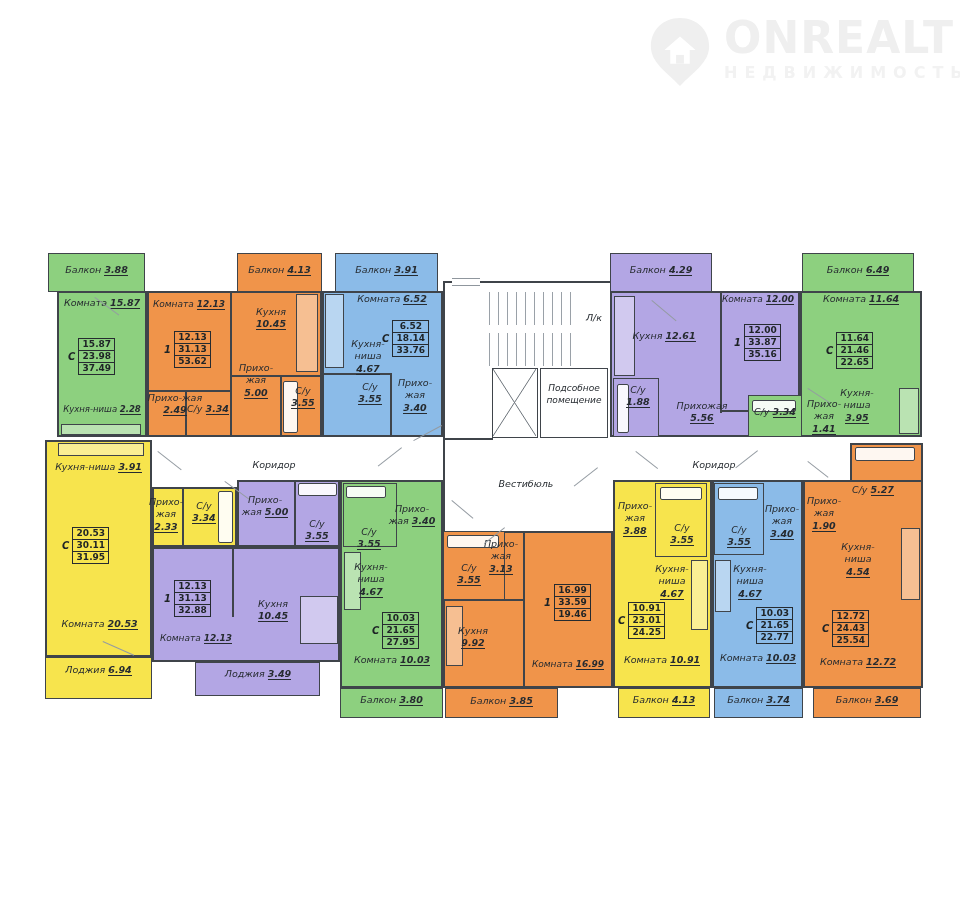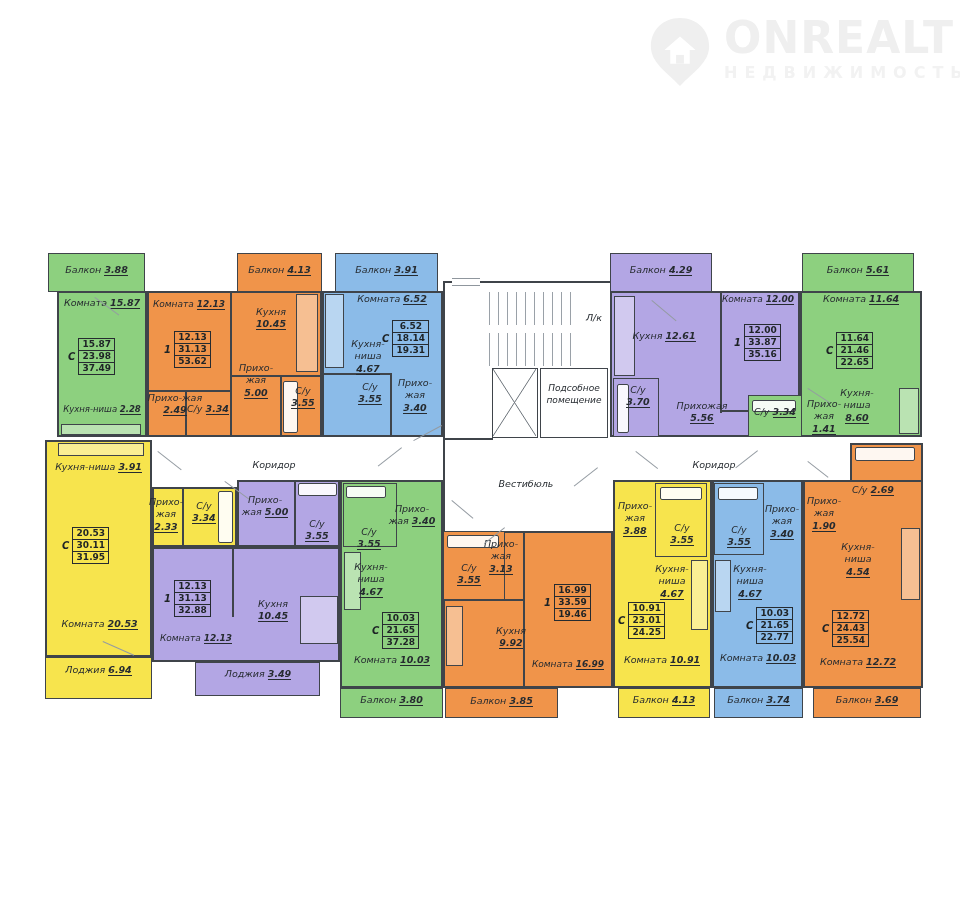--- a/index.html
+++ b/index.html
@@ -96,21 +96,21 @@
   <div class="lbl" style="left:335px;top:264px;width:103px"><span>Балкон</span> <span class="num">3.91</span></div>
   <div class="lbl" style="left:348px;top:293px;width:88px"><span>Комната</span> <span class="num">6.52</span></div>
   <div class="lbl" style="left:347px;top:338px;width:42px"><span>Кухня-ниша</span> <span class="num">4.67</span></div>
   <div class="lbl" style="left:351px;top:381px;width:38px"><span>С/у</span> <span class="num">3.55</span></div>
   <div class="lbl" style="left:392px;top:377px;width:46px"><span>Прихо-жая</span> <span class="num">3.40</span></div>
   <div class="stats" style="left:382px;top:320px">
     <span class="pfx">С</span>
     <span class="col">
         <span class="r">6.52</span>
         <span class="r">18.14</span>
-        <span class="r">19.31</span>
+        <span class="r">33.76</span>
       </span>
   </div>
 
   <div class="wall" style="left:443px;top:281px;width:167px;height:2px"></div>
   <div class="wall" style="left:443px;top:281px;width:2px;height:252px"></div>
   <div class="win" style="left:452px;top:278px;width:28px;height:8px"></div>
   <div class="treads" style="left:489px;top:292px;width:88px;height:33px"></div>
   <div class="treads" style="left:489px;top:333px;width:88px;height:33px"></div>
   <div class="lbl" style="left:578px;top:312px;width:32px">Л/к</div>
   <div class="rm cw b1" style="left:492px;top:368px;width:46px;height:70px">
@@ -129,39 +129,39 @@
   <div class="rm cp b1" style="left:610px;top:253px;width:102px;height:39px"></div>
   <div class="rm cp" style="left:610px;top:291px;width:190px;height:146px"></div>
   <div class="wall" style="left:720px;top:291px;width:2px;height:122px"></div>
   <div class="wall" style="left:722px;top:410px;width:78px;height:2px"></div>
   <div class="rm cp b1" style="left:613px;top:378px;width:46px;height:59px"></div>
   <div class="kit" style="left:614px;top:296px;width:21px;height:80px"></div>
   <div class="fx" style="left:617px;top:384px;width:12px;height:49px"></div>
   <div class="lbl" style="left:610px;top:264px;width:102px"><span>Балкон</span> <span class="num">4.29</span></div>
   <div class="lbl" style="left:628px;top:330px;width:72px"><span>Кухня</span> <span class="num">12.61</span></div>
   <div class="lbl" style="left:716px;top:294px;width:84px;font-size:9px"><span>Комната</span> <span class="num">12.00</span></div>
-  <div class="lbl" style="left:620px;top:384px;width:36px"><span>С/у</span> <span class="num">3.70</span></div>
+  <div class="lbl" style="left:620px;top:384px;width:36px"><span>С/у</span> <span class="num">1.88</span></div>
   <div class="lbl" style="left:668px;top:400px;width:68px"><span>Прихожая</span> <span class="num">5.56</span></div>
   <div class="stats" style="left:734px;top:324px">
     <span class="pfx">1</span>
     <span class="col">
         <span class="r">12.00</span>
         <span class="r">33.87</span>
         <span class="r">35.16</span>
       </span>
   </div>
 
   <div class="rm cg b1" style="left:802px;top:253px;width:112px;height:39px"></div>
   <div class="rm cg" style="left:800px;top:291px;width:122px;height:146px"></div>
   <div class="rm cg b1" style="left:748px;top:395px;width:54px;height:42px"></div>
   <div class="kit" style="left:899px;top:388px;width:20px;height:46px"></div>
   <div class="fx" style="left:752px;top:400px;width:44px;height:12px"></div>
-  <div class="lbl" style="left:802px;top:264px;width:112px"><span>Балкон</span> <span class="num">5.61</span></div>
+  <div class="lbl" style="left:802px;top:264px;width:112px"><span>Балкон</span> <span class="num">6.49</span></div>
   <div class="lbl" style="left:811px;top:293px;width:100px"><span>Комната</span> <span class="num">11.64</span></div>
-  <div class="lbl" style="left:833px;top:387px;width:48px"><span>Кухня-ниша</span> <span class="num">8.60</span></div>
+  <div class="lbl" style="left:833px;top:387px;width:48px"><span>Кухня-ниша</span> <span class="num">3.95</span></div>
   <div class="lbl" style="left:802px;top:398px;width:44px"><span>Прихо-жая</span> <span class="num">1.41</span></div>
   <div class="lbl" style="left:754px;top:406px;width:42px"><span>С/у</span> <span class="num">3.34</span></div>
   <div class="stats" style="left:826px;top:332px">
     <span class="pfx">С</span>
     <span class="col">
         <span class="r">11.64</span>
         <span class="r">21.46</span>
         <span class="r">22.65</span>
       </span>
   </div>
@@ -215,34 +215,34 @@
   <div class="lbl" style="left:388px;top:503px;width:48px"><span>Прихо-жая</span> <span class="num">3.40</span></div>
   <div class="lbl" style="left:350px;top:526px;width:38px"><span>С/у</span> <span class="num">3.55</span></div>
   <div class="lbl" style="left:349px;top:561px;width:44px"><span>Кухня-ниша</span> <span class="num">4.67</span></div>
   <div class="lbl" style="left:346px;top:654px;width:92px"><span>Комната</span> <span class="num">10.03</span></div>
   <div class="lbl" style="left:340px;top:694px;width:103px"><span>Балкон</span> <span class="num">3.80</span></div>
   <div class="stats" style="left:372px;top:612px">
     <span class="pfx">С</span>
     <span class="col">
         <span class="r">10.03</span>
         <span class="r">21.65</span>
-        <span class="r">37.28</span>
+        <span class="r">27.95</span>
       </span>
   </div>
 
   <div class="rm co" style="left:443px;top:531px;width:170px;height:157px"></div>
   <div class="rm co b1" style="left:443px;top:531px;width:62px;height:70px"></div>
   <div class="wall" style="left:523px;top:531px;width:2px;height:157px"></div>
   <div class="wall" style="left:443px;top:599px;width:80px;height:2px"></div>
   <div class="rm co b1" style="left:445px;top:688px;width:113px;height:30px"></div>
   <div class="fx" style="left:447px;top:535px;width:52px;height:13px"></div>
   <div class="kit" style="left:446px;top:606px;width:17px;height:60px"></div>
   <div class="lbl" style="left:478px;top:538px;width:46px"><span>Прихо-жая</span> <span class="num">3.13</span></div>
   <div class="lbl" style="left:450px;top:562px;width:38px"><span>С/у</span> <span class="num">3.55</span></div>
-  <div class="lbl" style="left:488px;top:625px;width:46px"><span>Кухня</span> <span class="num">9.92</span></div>
+  <div class="lbl" style="left:450px;top:625px;width:46px"><span>Кухня</span> <span class="num">9.92</span></div>
   <div class="lbl" style="left:524px;top:659px;width:88px;font-size:9px"><span>Комната</span> <span class="num">16.99</span></div>
   <div class="lbl" style="left:445px;top:695px;width:113px"><span>Балкон</span> <span class="num">3.85</span></div>
   <div class="stats" style="left:544px;top:584px">
     <span class="pfx">1</span>
     <span class="col">
         <span class="r">16.99</span>
         <span class="r">33.59</span>
         <span class="r">19.46</span>
       </span>
   </div>
@@ -284,21 +284,21 @@
         <span class="r">22.77</span>
       </span>
   </div>
 
   <div class="rm co" style="left:850px;top:443px;width:73px;height:75px"></div>
   <div class="rm co" style="left:803px;top:480px;width:120px;height:208px"></div>
   <div class="rm co b1" style="left:813px;top:688px;width:108px;height:30px"></div>
   <div class="fx" style="left:855px;top:447px;width:60px;height:14px"></div>
   <div class="kit" style="left:901px;top:528px;width:19px;height:72px"></div>
   <div class="lbl" style="left:802px;top:495px;width:44px"><span>Прихо-жая</span> <span class="num">1.90</span></div>
-  <div class="lbl" style="left:852px;top:484px;width:42px"><span>С/у</span> <span class="num">2.69</span></div>
+  <div class="lbl" style="left:852px;top:484px;width:42px"><span>С/у</span> <span class="num">5.27</span></div>
   <div class="lbl" style="left:834px;top:541px;width:48px"><span>Кухня-ниша</span> <span class="num">4.54</span></div>
   <div class="lbl" style="left:808px;top:656px;width:100px"><span>Комната</span> <span class="num">12.72</span></div>
   <div class="lbl" style="left:813px;top:694px;width:108px"><span>Балкон</span> <span class="num">3.69</span></div>
   <div class="stats" style="left:822px;top:610px">
     <span class="pfx">С</span>
     <span class="col">
         <span class="r">12.72</span>
         <span class="r">24.43</span>
         <span class="r">25.54</span>
       </span>

